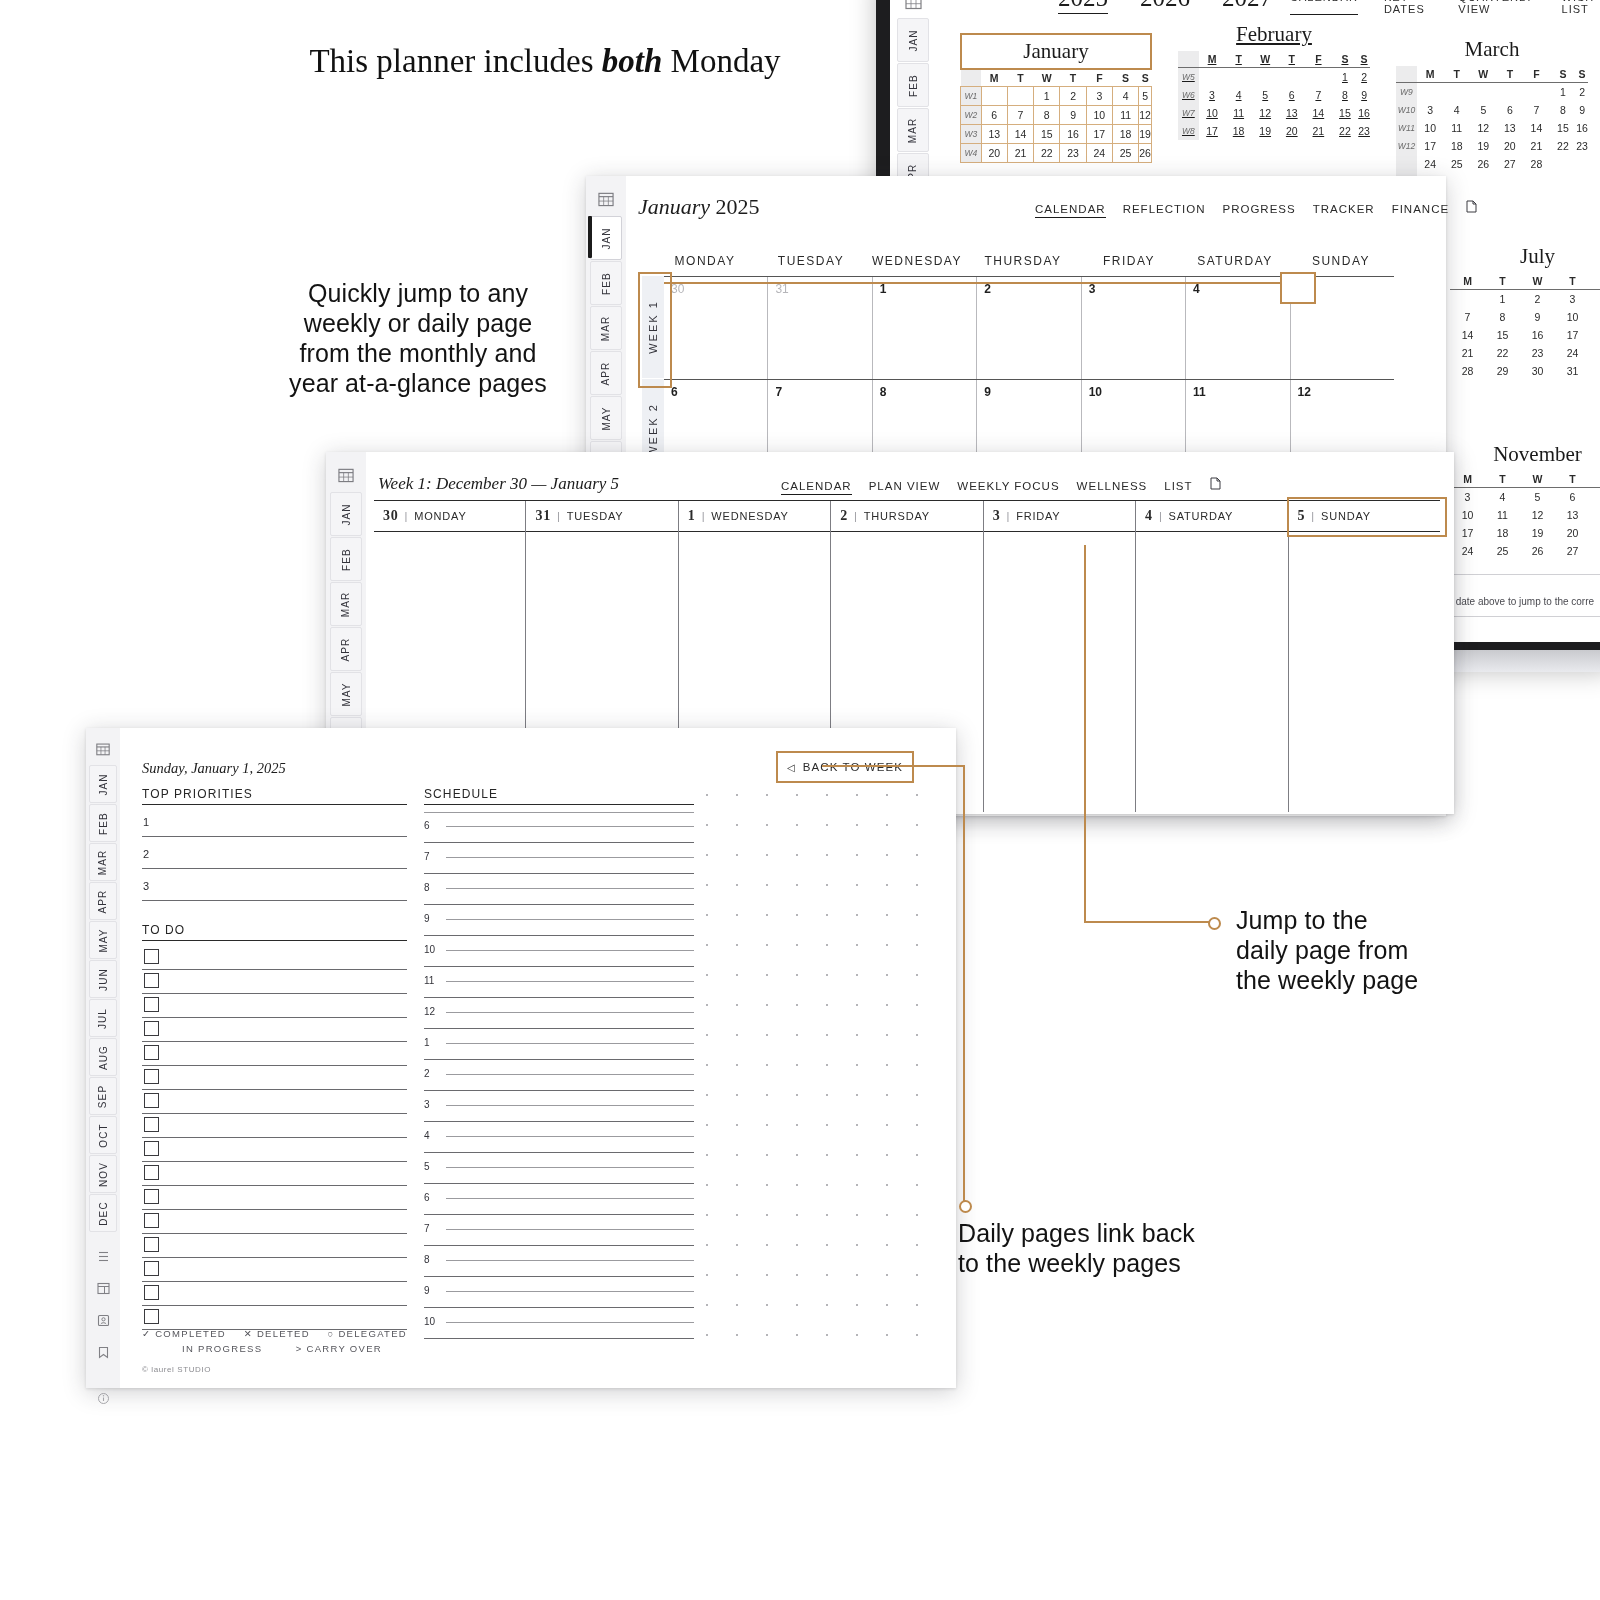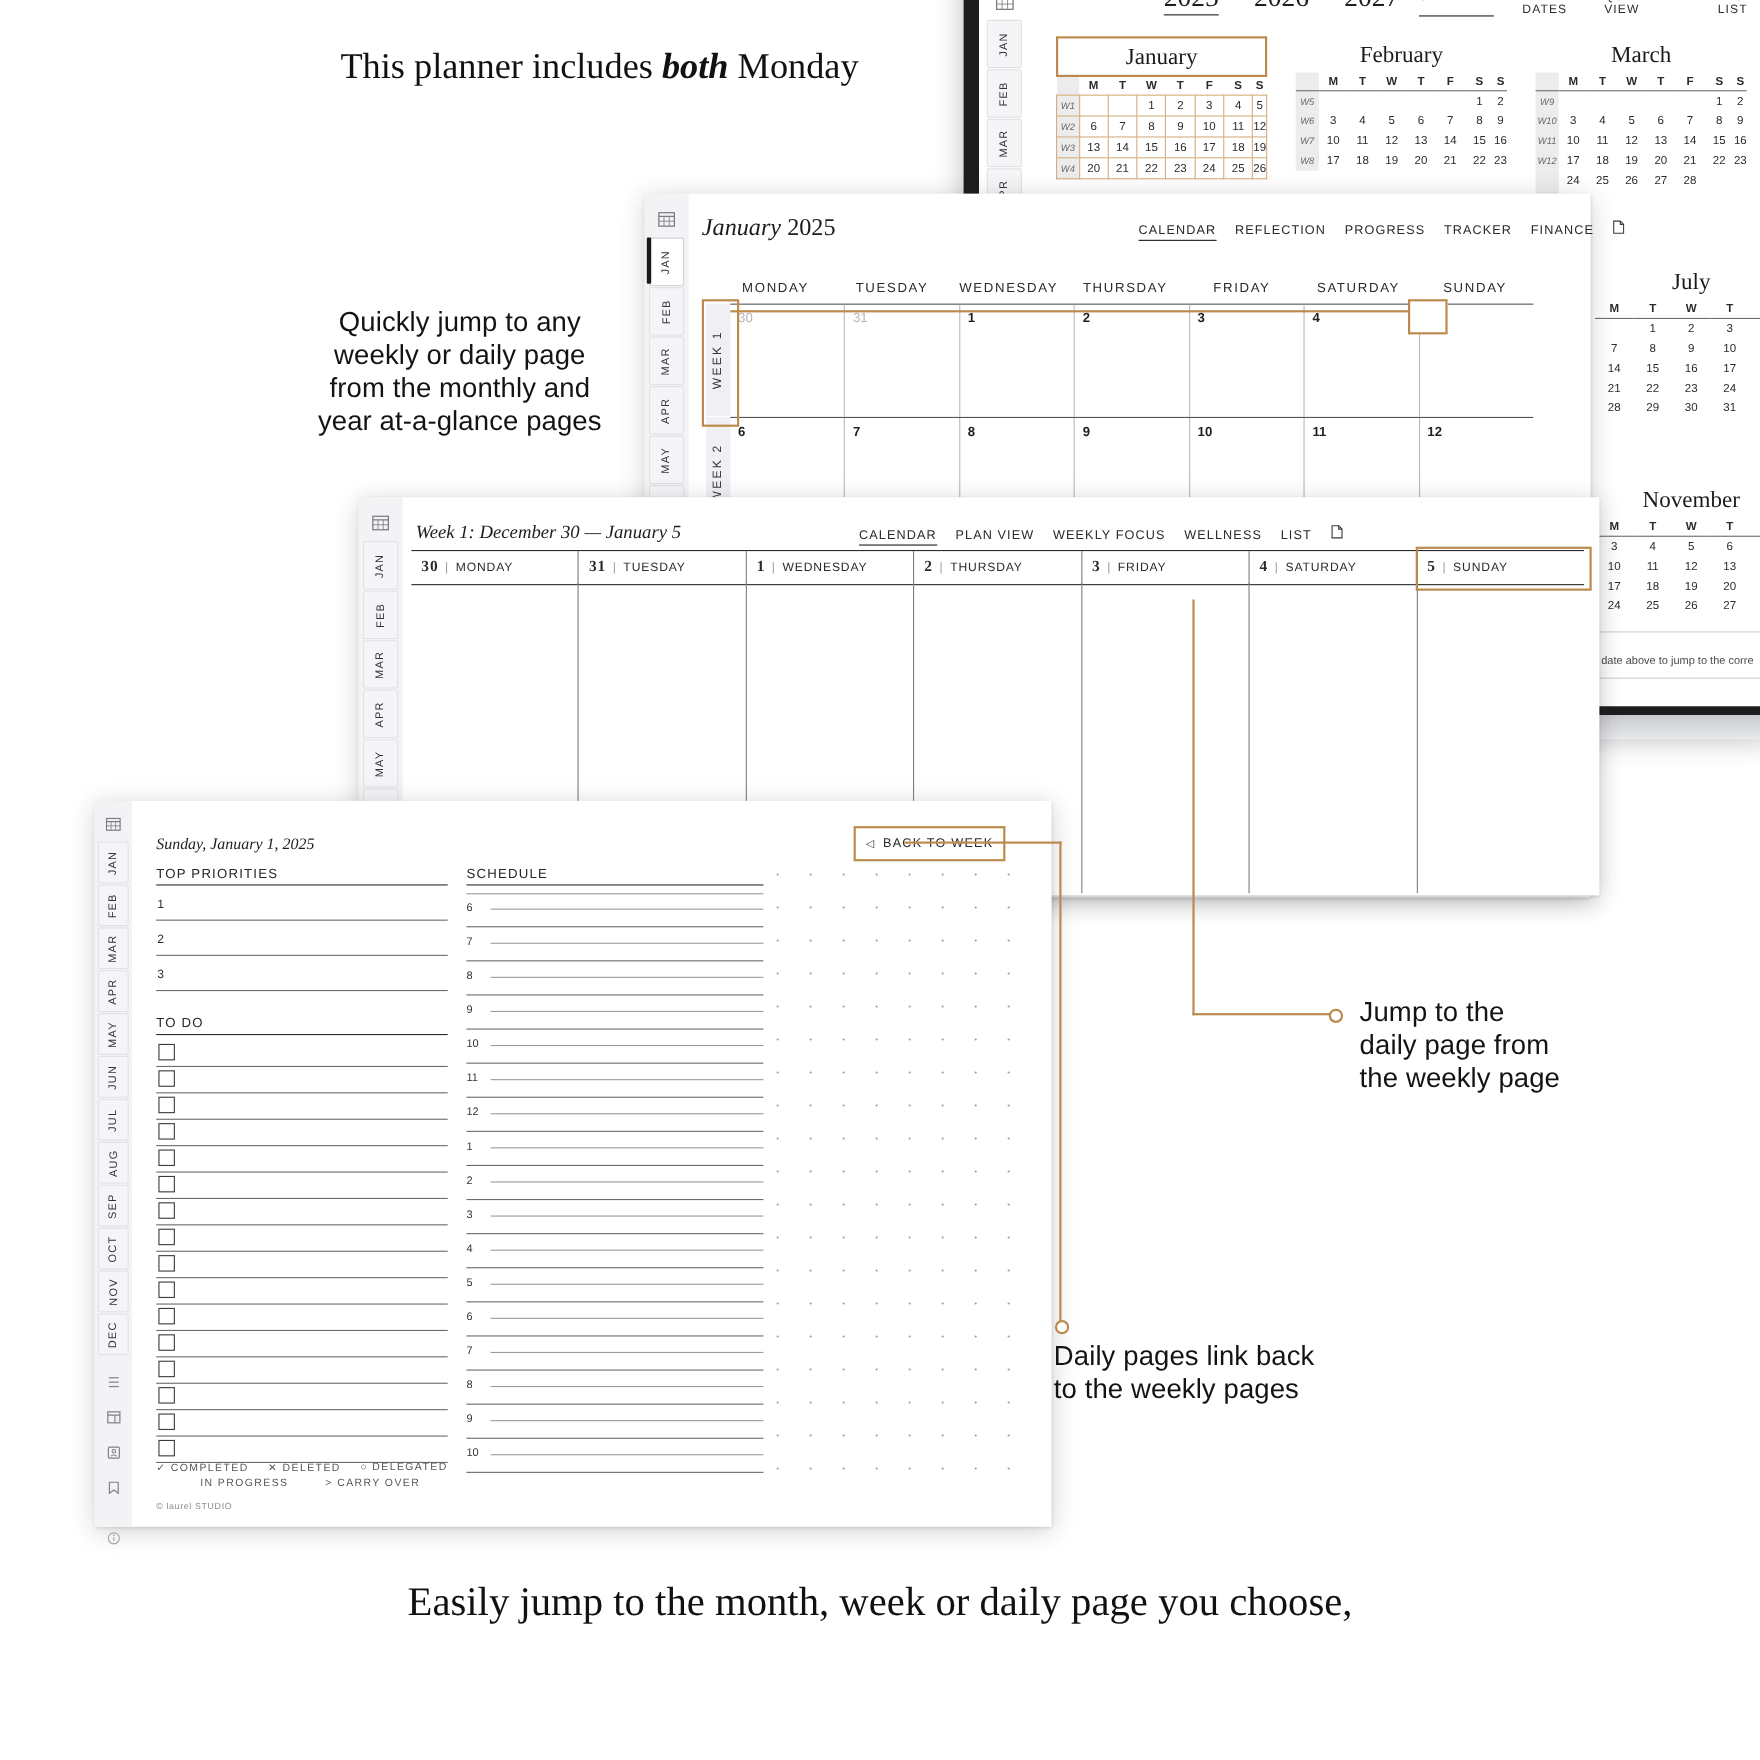--- a/index.html
+++ b/index.html
@@ -246,21 +246,21 @@
               <td>22</td>
               <td>23</td>
               <td>24</td>
               <td>25</td>
               <td>26</td>
                 </tr>
           </tbody>
             </table>
         </div>
 
-        <div class="mini" style="left:288px;top:55px;width:192px;">
+        <div class="mini" style="left:288px;top:40px;width:192px;text-decoration:underline;">
           <div class="mhead">February</div>
           <table>
             <tbody>
                 <tr class="thead-rule">
                   <th class="wk"></th>
               <th>M</th>
               <th>T</th>
               <th>W</th>
               <th>T</th>
               <th>F</th>
@@ -1241,16 +1241,15 @@
     <div>daily page from</div>
     <div>the weekly page</div>
   </div>
 
   <div class="abs callout right" style="left:958px;top:1218px;width:300px;">
     <div>Daily pages link back</div>
     <div>to the weekly pages</div>
   </div>
 
   <div class="abs bottom-caption" style="left:200px;top:1432px;width:1200px;">
-    <div>Easily jump to the month, week or daily page you choose,</div>
   </div>
 
 </div>
 
 </body></html>

